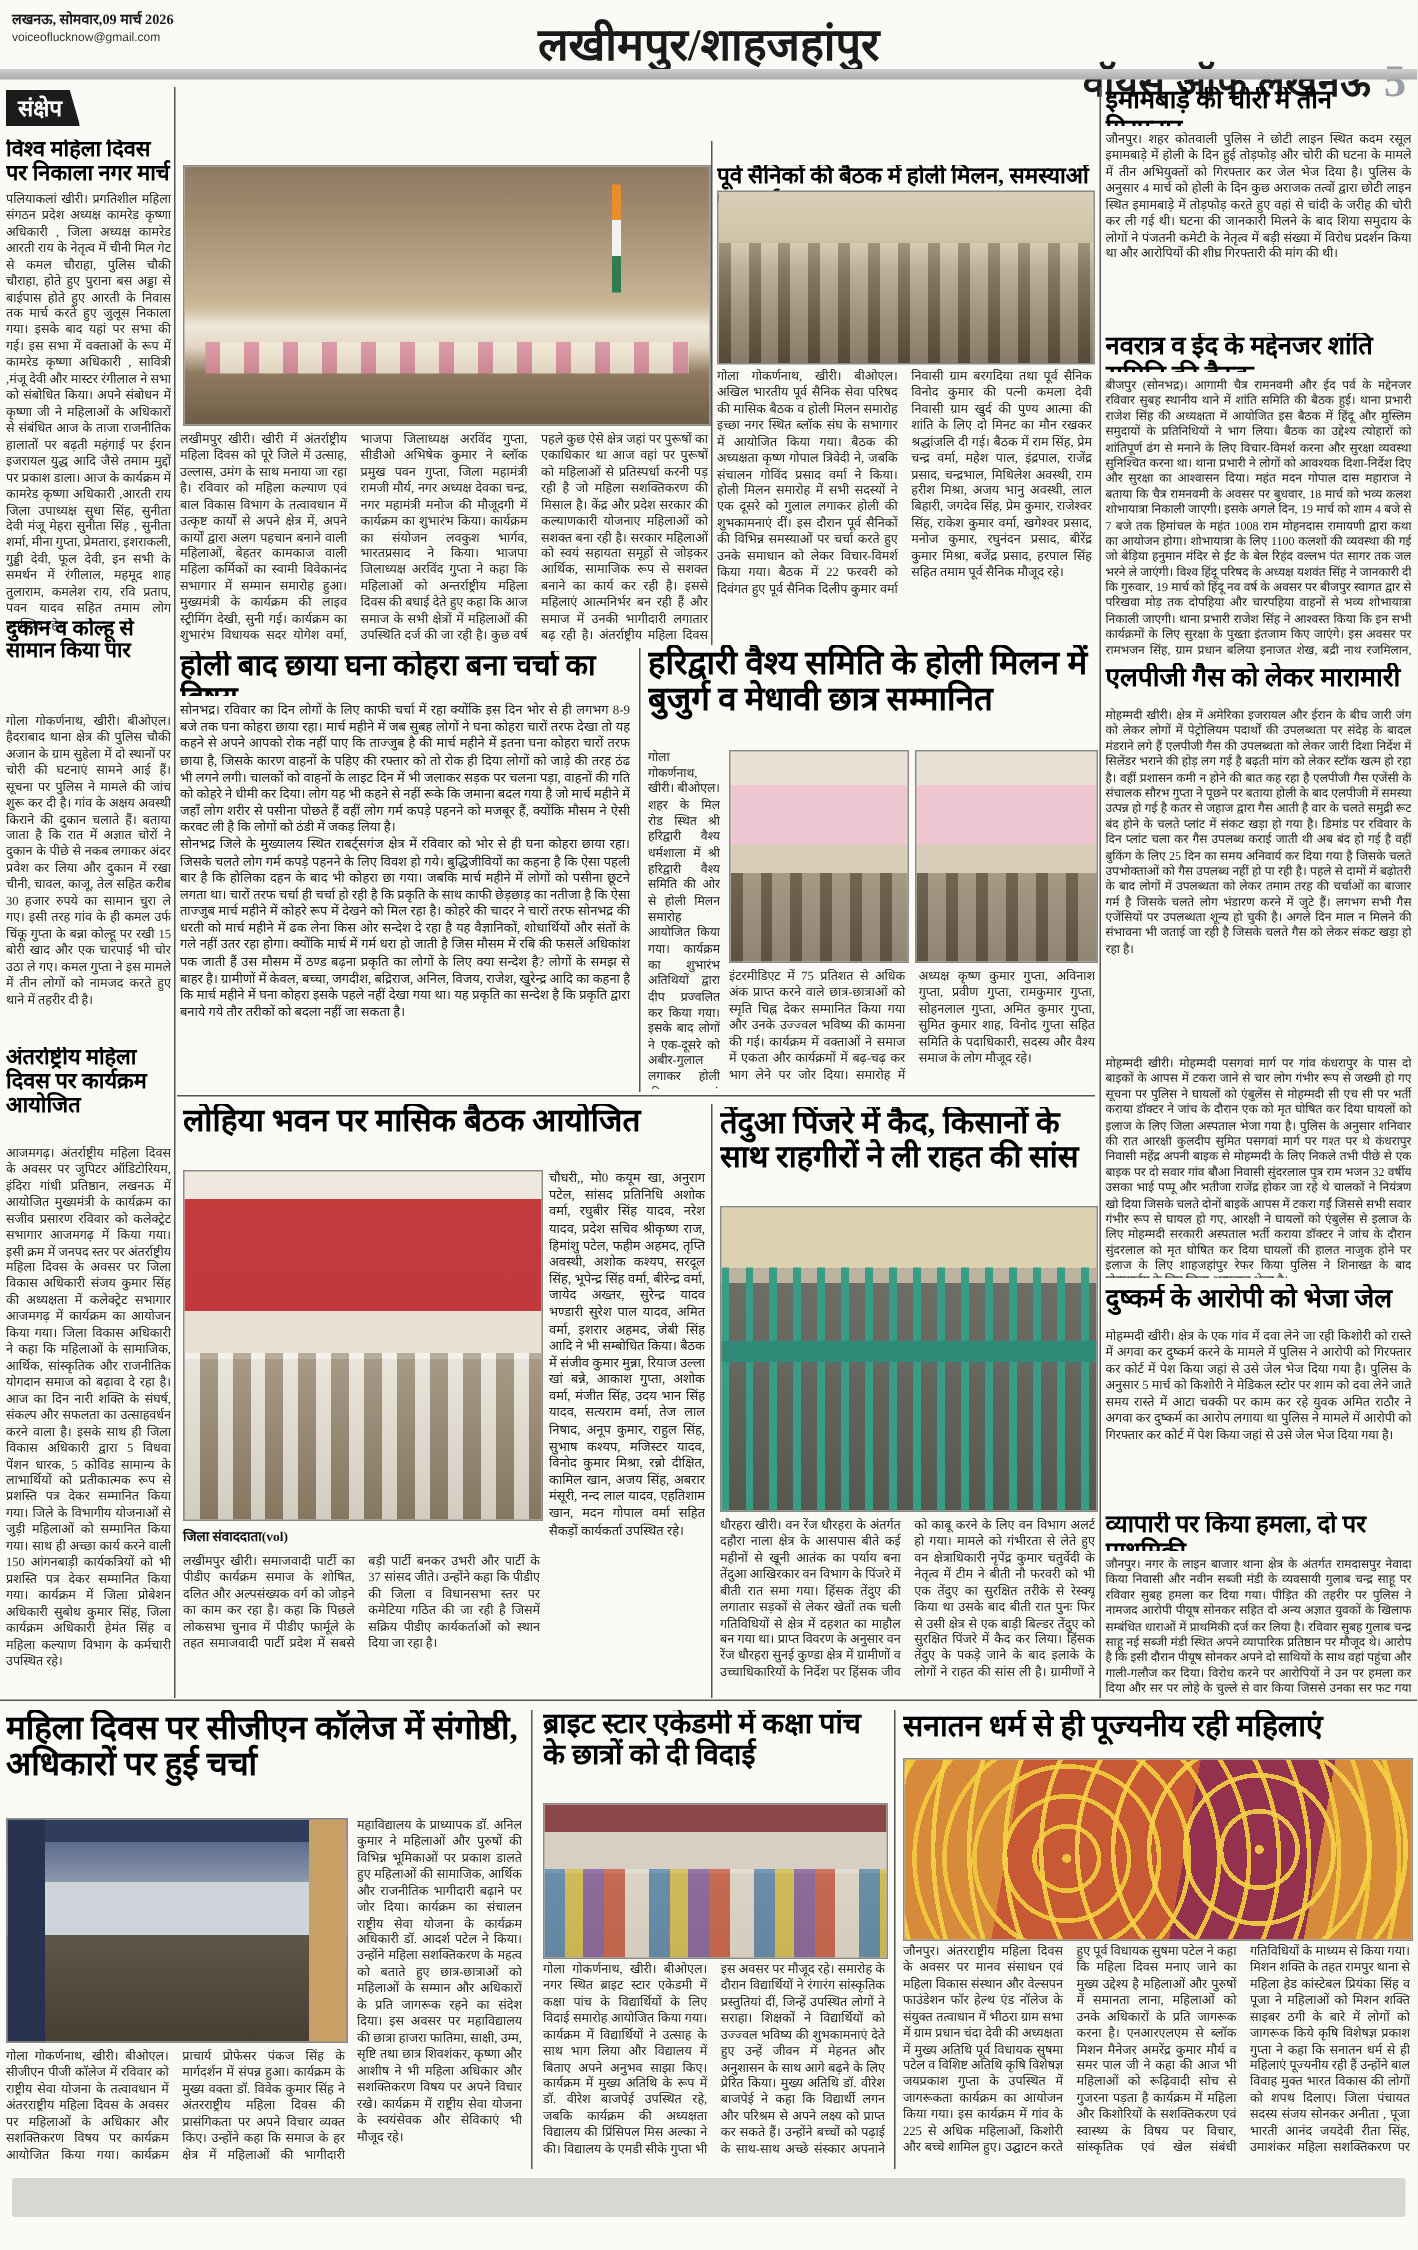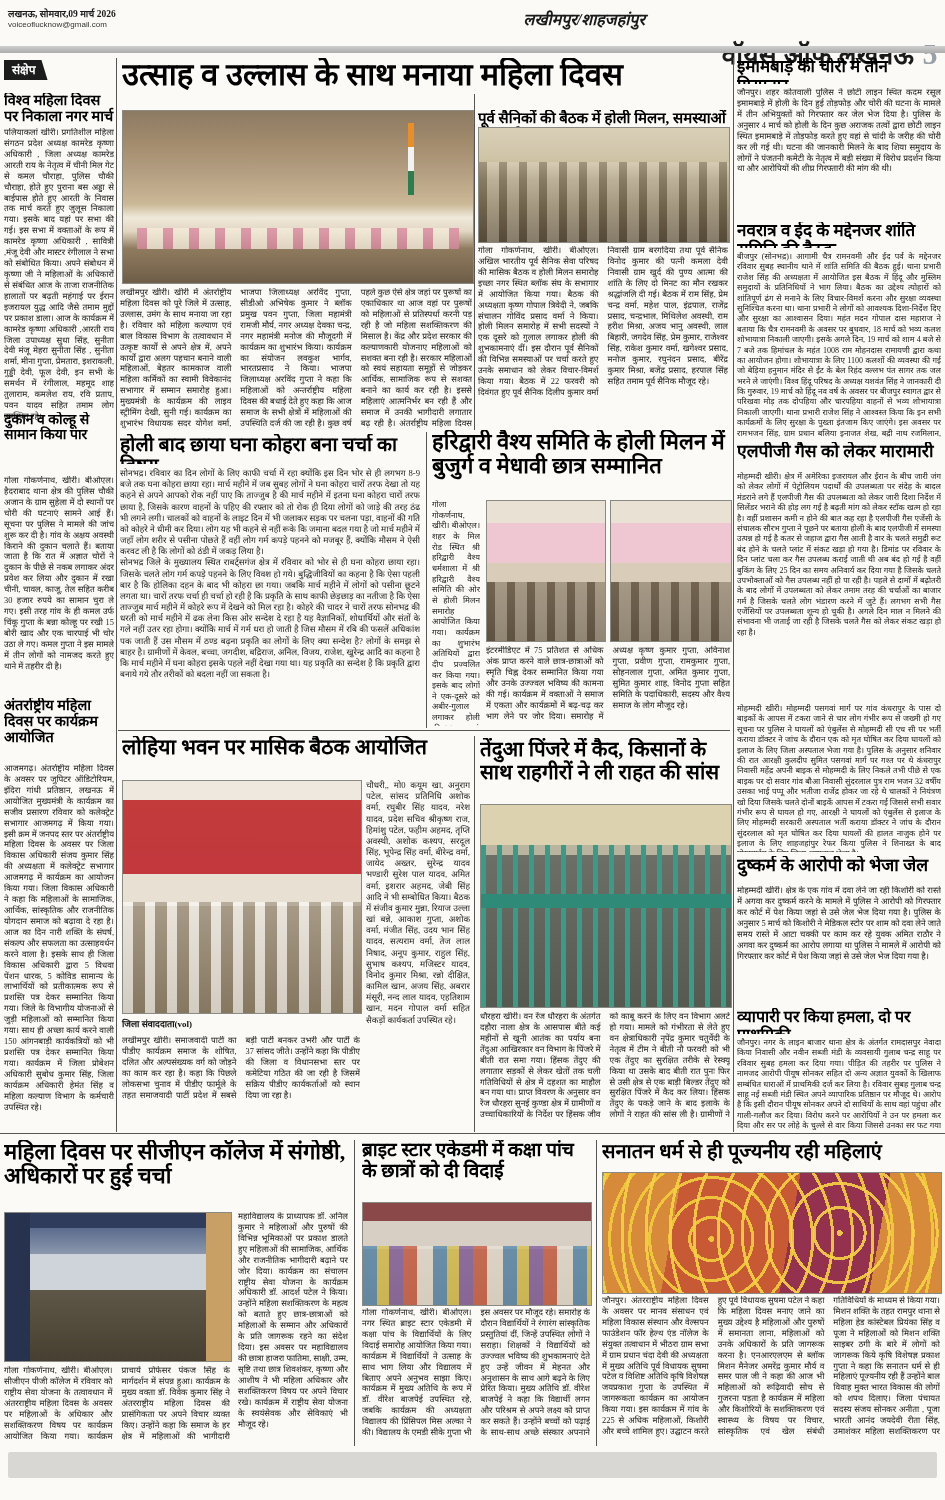--- a/index.html
+++ b/index.html
@@ -9,27 +9,27 @@
   .hl{font-weight:bold;color:#000;line-height:1.1;overflow:hidden;}
   .body-text{font-size:8.4px;line-height:1.3;text-align:justify;color:#222;
              overflow:hidden;white-space:pre-line;}
   .cols2{column-count:2;column-gap:9px;}
   .cols3{column-count:3;column-gap:9px;}
   .vrule{position:absolute;width:1px;background:#555;}
   .hrule{position:absolute;height:1px;background:#555;}
   
   .hdr-date{font-size:9.5px;font-weight:bold;line-height:1.3;}
   .hdr-mail{font-size:8px;color:#333;font-family:"Liberation Sans",sans-serif;}
-  .hdr-region{font-size:16px;font-weight:bold;text-align:right;font-style:italic;}
+  .hdr-region{font-size:30px;font-weight:bold;text-align:center;}
   .hdr-mast{font-size:26px;font-weight:bold;text-align:right;letter-spacing:.5px;}
   .hdr-page{font-size:30px;color:#9aa0a8;font-weight:bold;margin-left:8px;}
   .hdr-bar{position:absolute;left:0;top:46px;width:945px;height:7px;
            background:linear-gradient(180deg,#cfcfcf,#ababab);}
   
-  .kicker{background:#1c1c1c;color:#fff;font-weight:bold;font-size:12px;
+  .kicker{background:#1c1c1c;color:#fff;font-weight:bold;font-size:15px;
           padding:1px 12px 2px 8px;display:inline-block;
           clip-path:polygon(0 0,86% 0,100% 100%,0 100%);}
   
   .ph{position:absolute;border:1px solid #8a8a84;overflow:hidden;background:#d8d4ca;}
   .ph-meeting{background:linear-gradient(180deg,#8c7a62 0%,#a28b6d 18%,#b7a184 38%,#cbb896 54%,#efe9db 62%,#e2d6c2 70%,#8f7b5f 80%,#6e5d47 100%);}
   .flag{position:absolute;right:17%;top:7%;width:6px;height:42%;
         background:linear-gradient(180deg,#e88f2a 33%,#f2f2f2 33%,#f2f2f2 66%,#2e7d4f 66%);}
   .items{position:absolute;bottom:20%;left:4%;right:4%;height:12%;
          background:repeating-linear-gradient(90deg,#d98aa0 0 10px,#f3ead9 10px 26px);opacity:.8;}
   .ph-group{background:linear-gradient(180deg,#d9d0b8 0%,#cfc3a6 28%,#a89a7c 45%,#857659 70%,#5f533e 100%);}
@@ -80,21 +80,20 @@
   <div class="abs body-text" style="left:4px;top:128px;width:110px;height:298px;">पलियाकलां खीरी। प्रगतिशील महिला संगठन प्रदेश अध्यक्ष कामरेड कृष्णा अधिकारी , जिला अध्यक्ष कामरेड आरती राय के नेतृत्व में चीनी मिल गेट से कमल चौराहा, पुलिस चौकी चौराहा, होते हुए पुराना बस अड्डा से बाईपास होते हुए आरती के निवास तक मार्च करते हुए जुलूस निकाला गया। इसके बाद यहां पर सभा की गई। इस सभा में वक्ताओं के रूप में कामरेड कृष्णा अधिकारी , सावित्री ,मंजू देवी और मास्टर रंगीलाल ने सभा को संबोधित किया। अपने संबोधन में कृष्णा जी ने महिलाओं के अधिकारों से संबंधित आज के ताजा राजनीतिक हालातों पर बढ़ती महंगाई पर ईरान इजरायल युद्ध आदि जैसे तमाम मुद्दों पर प्रकाश डाला। आज के कार्यक्रम में कामरेड कृष्णा अधिकारी ,आरती राय जिला उपाध्यक्ष सुधा सिंह, सुनीता देवी मंजू मेहरा सुनीता सिंह , सुनीता शर्मा, मीना गुप्ता, प्रेमतारा, इशराकली, गुड्डी देवी, फूल देवी, इन सभी के समर्थन में रंगीलाल, महमूद शाह तुलाराम, कमलेश राय, रवि प्रताप, पवन यादव सहित तमाम लोग उपस्थित रहे।</div>
 
   <div class="abs hl" style="left:4px;top:412px;width:110px;height:42px;font-size:14px;">दुकान व कोल्हू से सामान किया पार</div>
   <div class="abs body-text" style="left:4px;top:476px;width:110px;height:218px;">गोला गोकर्णनाथ, खीरी। बीओएल। हैदराबाद थाना क्षेत्र की पुलिस चौकी अजान के ग्राम सुहेला में दो स्थानों पर चोरी की घटनाएं सामने आई हैं। सूचना पर पुलिस ने मामले की जांच शुरू कर दी है। गांव के अक्षय अवस्थी किराने की दुकान चलाते हैं। बताया जाता है कि रात में अज्ञात चोरों ने दुकान के पीछे से नकब लगाकर अंदर प्रवेश कर लिया और दुकान में रखा चीनी, चावल, काजू, तेल सहित करीब 30 हजार रुपये का सामान चुरा ले गए। इसी तरह गांव के ही कमल उर्फ चिंकू गुप्ता के बन्ना कोल्हू पर रखी 15 बोरी खाद और एक चारपाई भी चोर उठा ले गए। कमल गुप्ता ने इस मामले में तीन लोगों को नामजद करते हुए थाने में तहरीर दी है।</div>
 
   <div class="abs hl" style="left:4px;top:698px;width:110px;height:62px;font-size:14.5px;">अंतर्राष्ट्रीय महिला दिवस पर कार्यक्रम आयोजित</div>
   <div class="abs body-text" style="left:4px;top:764px;width:110px;height:364px;">आजमगढ़। अंतर्राष्ट्रीय महिला दिवस के अवसर पर जुपिटर ऑडिटोरियम, इंदिरा गांधी प्रतिष्ठान, लखनऊ में आयोजित मुख्यमंत्री के कार्यक्रम का सजीव प्रसारण रविवार को कलेक्ट्रेट सभागार आजमगढ़ में किया गया। इसी क्रम में जनपद स्तर पर अंतर्राष्ट्रीय महिला दिवस के अवसर पर जिला विकास अधिकारी संजय कुमार सिंह की अध्यक्षता में कलेक्ट्रेट सभागार आजमगढ़ में कार्यक्रम का आयोजन किया गया। जिला विकास अधिकारी ने कहा कि महिलाओं के सामाजिक, आर्थिक, सांस्कृतिक और राजनीतिक योगदान समाज को बढ़ावा दे रहा है। आज का दिन नारी शक्ति के संघर्ष, संकल्प और सफलता का उत्साहवर्धन करने वाला है। इसके साथ ही जिला विकास अधिकारी द्वारा 5 विधवा पेंशन धारक, 5 कोविड सामान्य के लाभार्थियों को प्रतीकात्मक रूप से प्रशस्ति पत्र देकर सम्मानित किया गया। जिले के विभागीय योजनाओं से जुड़ी महिलाओं को सम्मानित किया गया। साथ ही अच्छा कार्य करने वाली 150 आंगनबाड़ी कार्यकत्रियों को भी प्रशस्ति पत्र देकर सम्मानित किया गया। कार्यक्रम में जिला प्रोबेशन अधिकारी सुबोध कुमार सिंह, जिला कार्यक्रम अधिकारी हेमंत सिंह व महिला कल्याण विभाग के कर्मचारी उपस्थित रहे।</div>
 
   <div class="vrule" style="left:116px;top:58px;height:1074px;"></div>
 
-  <div class="abs hl" style="left:122px;top:58px;width:600px;height:46px;font-size:31px;">उत्साह व उल्लास के साथ मनाया महिला दिवस</div>
 
   <div class="ph ph-meeting" style="left:122px;top:110px;width:350px;height:172px;">
     <div class="flag"></div>
     <div class="items"></div>
   </div>
   <div class="abs body-text cols3" style="left:120px;top:288px;width:352px;height:142px;">लखीमपुर खीरी। खीरी में अंतर्राष्ट्रीय महिला दिवस को पूरे जिले में उत्साह, उल्लास, उमंग के साथ मनाया जा रहा है। रविवार को महिला कल्याण एवं बाल विकास विभाग के तत्वावधान में उत्कृष्ट कार्यों से अपने क्षेत्र में, अपने कार्यों द्वारा अलग पहचान बनाने वाली महिलाओं, बेहतर कामकाज वाली महिला कर्मिकों का स्वामी विवेकानंद सभागार में सम्मान समारोह हुआ। मुख्यमंत्री के कार्यक्रम की लाइव स्ट्रीमिंग देखी, सुनी गई। कार्यक्रम का शुभारंभ विधायक सदर योगेश वर्मा, भाजपा जिलाध्यक्ष अरविंद गुप्ता, सीडीओ अभिषेक कुमार ने ब्लॉक प्रमुख पवन गुप्ता, जिला महामंत्री रामजी मौर्य, नगर अध्यक्ष देवका चन्द्र, नगर महामंत्री मनोज की मौजूदगी में कार्यक्रम का शुभारंभ किया। कार्यक्रम का संयोजन लवकुश भार्गव, भारतप्रसाद ने किया। भाजपा जिलाध्यक्ष अरविंद गुप्ता ने कहा कि महिलाओं को अन्तर्राष्ट्रीय महिला दिवस की बधाई देते हुए कहा कि आज समाज के सभी क्षेत्रों में महिलाओं की उपस्थिति दर्ज की जा रही है। कुछ वर्ष पहले कुछ ऐसे क्षेत्र जहां पर पुरूषों का एकाधिकार था आज वहां पर पुरूषों को महिलाओं से प्रतिस्पर्धा करनी पड़ रही है जो महिला सशक्तिकरण की मिसाल है। केंद्र और प्रदेश सरकार की कल्याणकारी योजनाए महिलाओं को सशक्त बना रही है। सरकार महिलाओं को स्वयं सहायता समूहों से जोड़कर आर्थिक, सामाजिक रूप से सशक्त बनाने का कार्य कर रही है। इससे महिलाएं आत्मनिर्भर बन रही हैं और समाज में उनकी भागीदारी लगातार बढ़ रही है। अंतर्राष्ट्रीय महिला दिवस पर स्वयं सहायता समूहों की महिलाओं को सम्मानित किया गया।</div>
 
   <div class="vrule" style="left:474px;top:94px;height:336px;"></div>
 
   <div class="abs hl" style="left:478px;top:110px;width:252px;height:30px;font-size:15px;">पूर्व सैनिकों की बैठक में होली मिलन, समस्याओं पर चर्चा</div>

